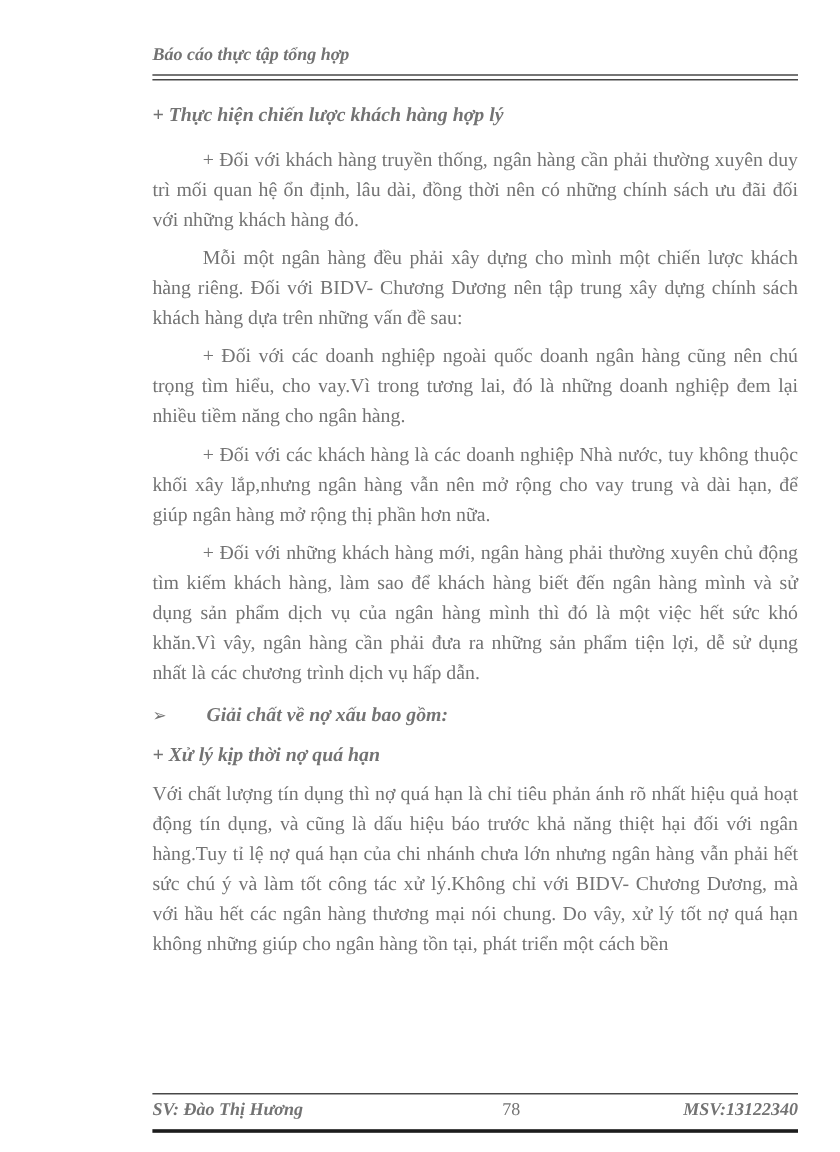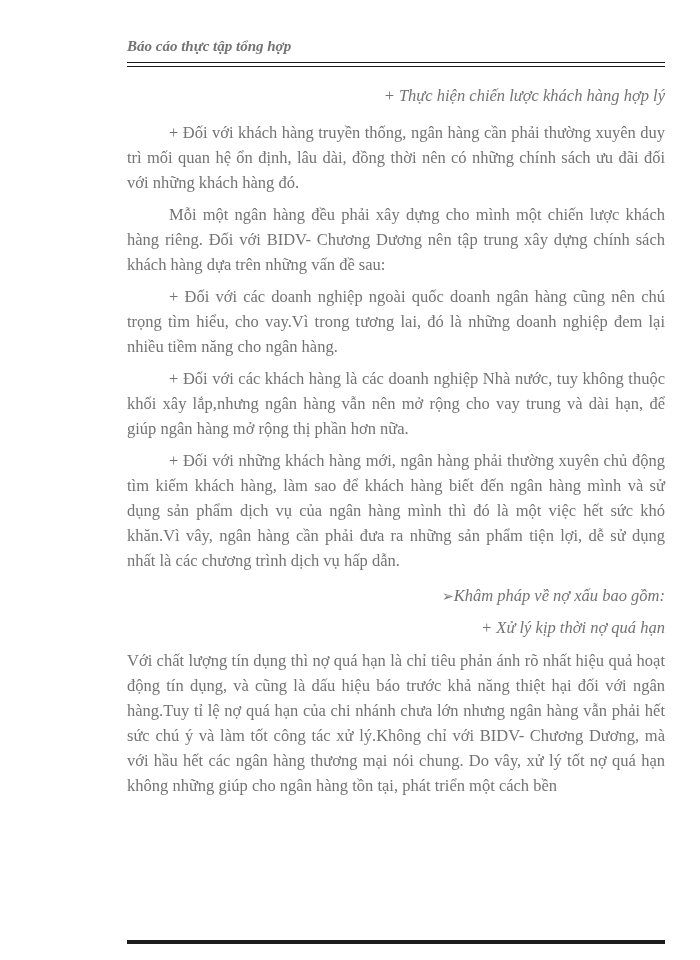--- a/index.html
+++ b/index.html
@@ -36,23 +36,23 @@
   .doc-body {
     margin-top: 16px;
     font-size: 16.5px;
     line-height: 25px;
     text-align: justify;
   }
   .doc-body p {
     margin: 0 0 7px 0;
   }
   .heading {
-    font-weight: normal;
+    font-weight: bold;
     font-style: italic;
-    text-align: right;
+    text-align: left;
   }
   .heading-top {
     margin: 6px 0 12px 0 !important;
   }
   .indent {
     text-indent: 42px;
   }
   .arrow-line {
     margin: 10px 0 6px 0 !important;
   }
@@ -117,25 +117,30 @@
     <p class="para indent">+ Đối với khách hàng truyền thống, ngân hàng cần phải thường xuyên duy trì mối quan hệ ổn định, lâu dài, đồng thời nên có những chính sách ưu đãi đối với những khách hàng đó.</p>
 
     <p class="para indent">Mỗi một ngân hàng đều phải xây dựng cho mình một chiến lược khách hàng riêng. Đối với BIDV- Chương Dương nên tập trung xây dựng chính sách khách hàng dựa trên những vấn đề sau:</p>
 
     <p class="para indent">+ Đối với các doanh nghiệp ngoài quốc doanh ngân hàng cũng nên chú trọng tìm hiểu, cho vay.Vì trong tương lai, đó là những doanh nghiệp đem lại nhiều tiềm năng cho ngân hàng.</p>
 
     <p class="para indent">+ Đối với các khách hàng là các doanh nghiệp Nhà nước, tuy không thuộc khối xây lắp,nhưng ngân hàng vẫn nên mở rộng cho vay trung và dài hạn, để giúp ngân hàng  mở rộng thị phần hơn nữa.</p>
 
     <p class="para indent">+ Đối với những khách hàng mới, ngân hàng phải thường xuyên chủ động tìm kiếm khách hàng, làm sao để khách hàng biết đến ngân hàng mình và sử dụng sản phẩm dịch vụ của ngân hàng mình thì đó là một việc hết sức khó khăn.Vì vây, ngân hàng  cần phải đưa ra những sản phẩm tiện lợi, dễ sử dụng nhất là các chương trình dịch vụ hấp dẫn.</p>
 
-    <p class="heading arrow-line"><span class="arrow">➢</span><span>Khâm pháp về nợ xấu bao gồm:</span></p>
+    <p class="heading arrow-line"><span class="arrow">➢</span><span>Giải chất về nợ xấu bao gồm:</span></p>
 
     <p class="heading heading-sub">+ Xử lý kịp thời nợ quá hạn</p>
 
     <p class="para closing">Với chất lượng tín dụng thì nợ quá hạn là chỉ tiêu phản ánh rõ nhất hiệu quả hoạt động tín dụng, và cũng là dấu hiệu báo trước khả năng thiệt hại đối với ngân hàng.Tuy tỉ lệ nợ quá hạn của chi nhánh chưa lớn nhưng ngân hàng vẫn phải hết sức chú ý và làm tốt công tác xử lý.Không chỉ với BIDV- Chương Dương, mà với hầu hết các ngân hàng thương mại nói chung. Do vây, xử lý tốt nợ quá hạn không những giúp cho ngân hàng tồn tại, phát triển một cách bền</p>
   </div>
 
   <div class="footer-wrap">
     <div class="rule-thin"></div>
+    <div class="footer">
+      <span class="f-left">SV: Đào Thị Hương</span>
+      <span class="f-page">78</span>
+      <span class="f-right">MSV:13122340</span>
+    </div>
     <div class="rule-thick"></div>
   </div>
 
 </div>
 
 </body></html>

